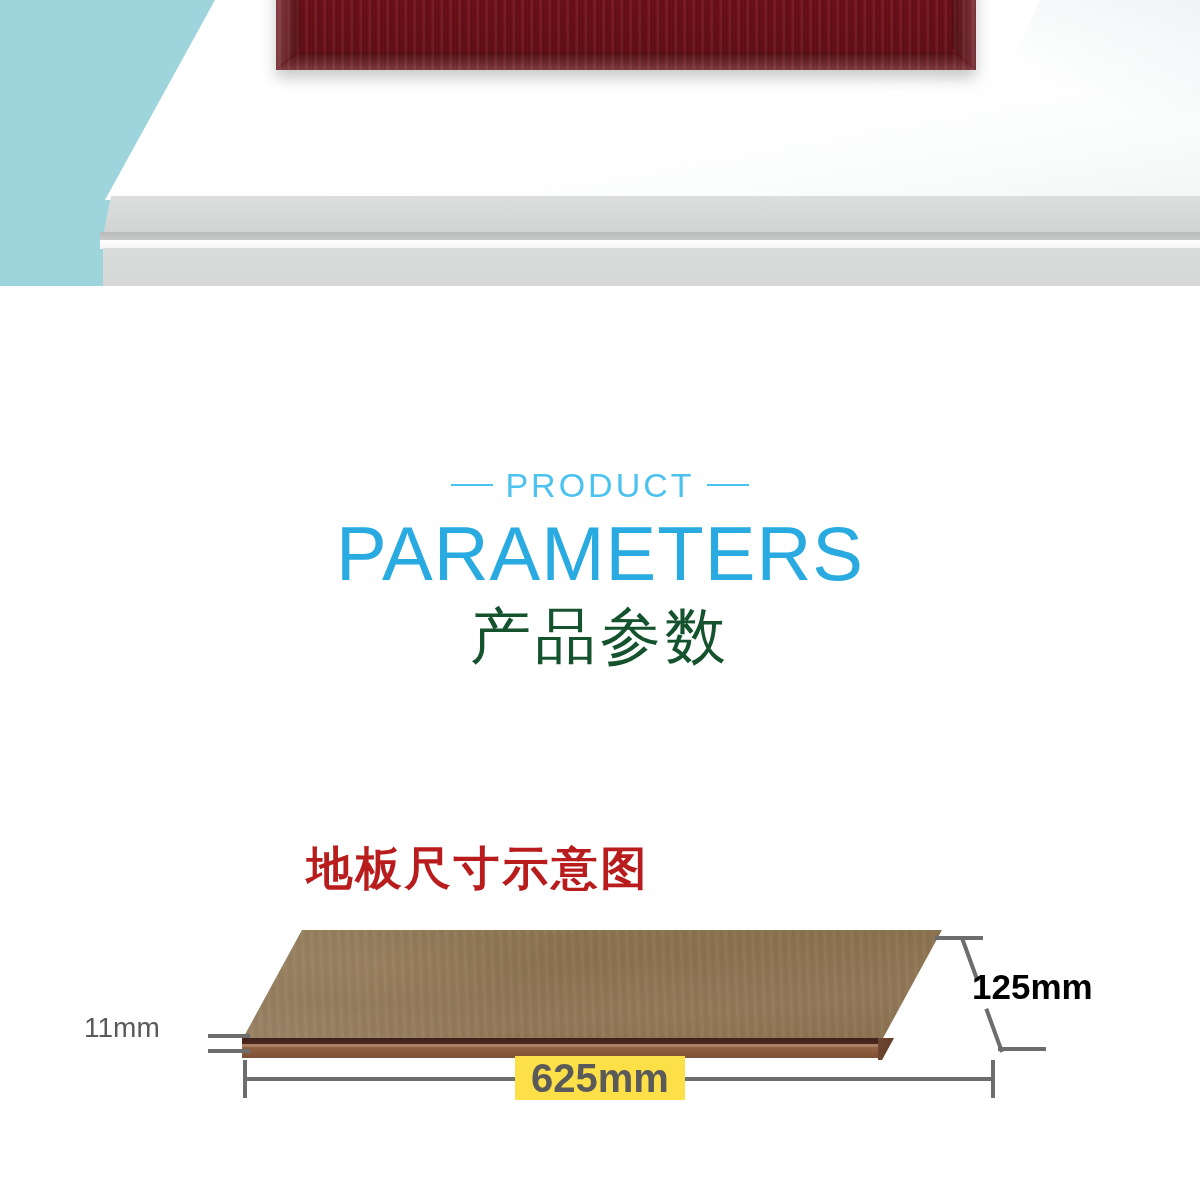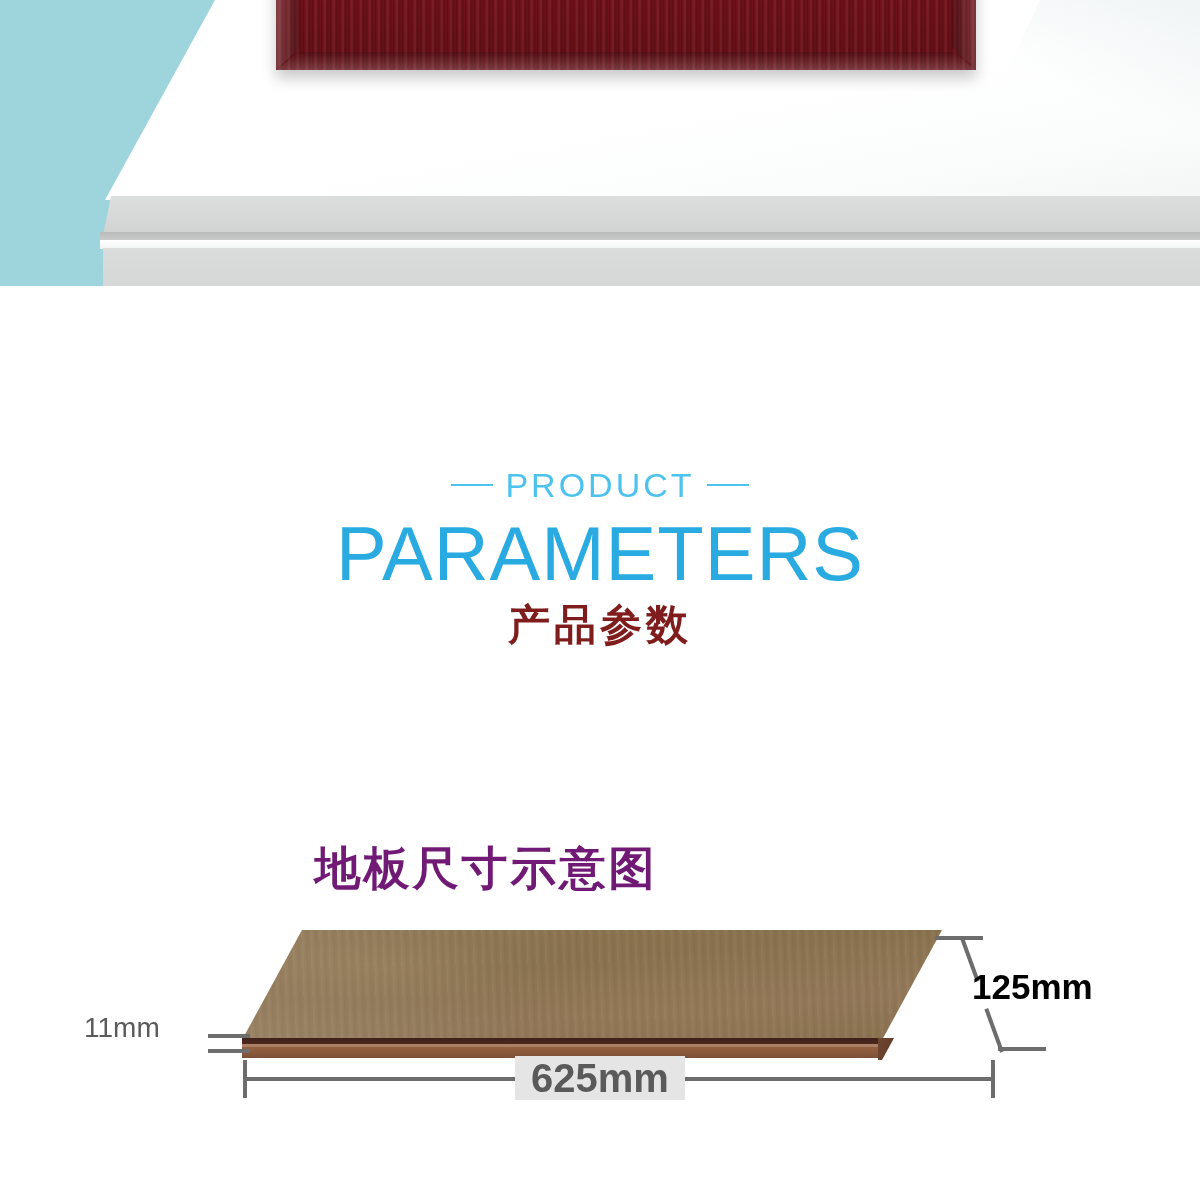--- a/index.html
+++ b/index.html
@@ -129,36 +129,36 @@
   .title-en {
     margin-top: 12px;
     font-size: 76px;
     font-weight: normal;
     letter-spacing: 1px;
     color: #29ABE2;
     line-height: 1.05;
   }
   .title-cn {
     margin-top: 6px;
-    font-size: 42px;
-    color: #7f1d1d;
+    font-size: 61px;
+    color: #14532d;
     letter-spacing: 4px;
-    font-weight: 700;
+    font-weight: 400;
     line-height: 1.2;
   }
 
   
   .diagram-title {
     position: absolute;
-    left: 12px; top: 838px;
+    left: 4px; top: 838px;
     width: 948px;
     text-align: center;
     font-size: 46px;
     font-weight: bold;
-    color: #701a75;
+    color: #b91c1c;
     letter-spacing: 3px;
   }
   .diagram {
     position: absolute;
     left: 0; top: 900px;
     width: 1200px; height: 230px;
   }
 
   
   .plank-top {
@@ -254,21 +254,21 @@
   .lbl-625 {
     position: absolute;
     left: 0; top: 1056px;
     width: 1200px;
     text-align: center;
     font-size: 40px;
     font-weight: bold;
     color: #5a5a5a;
   }
   .lbl-625 span {
-    background: #e5e5e5;
+    background: #fde047;
     padding: 0 16px;
   }
 
   
   .dim-125-tick-top {
     position: absolute;
     left: 935px; top: 936px;
     width: 48px; height: 4px;
     background: #6d6d6d;
   }

